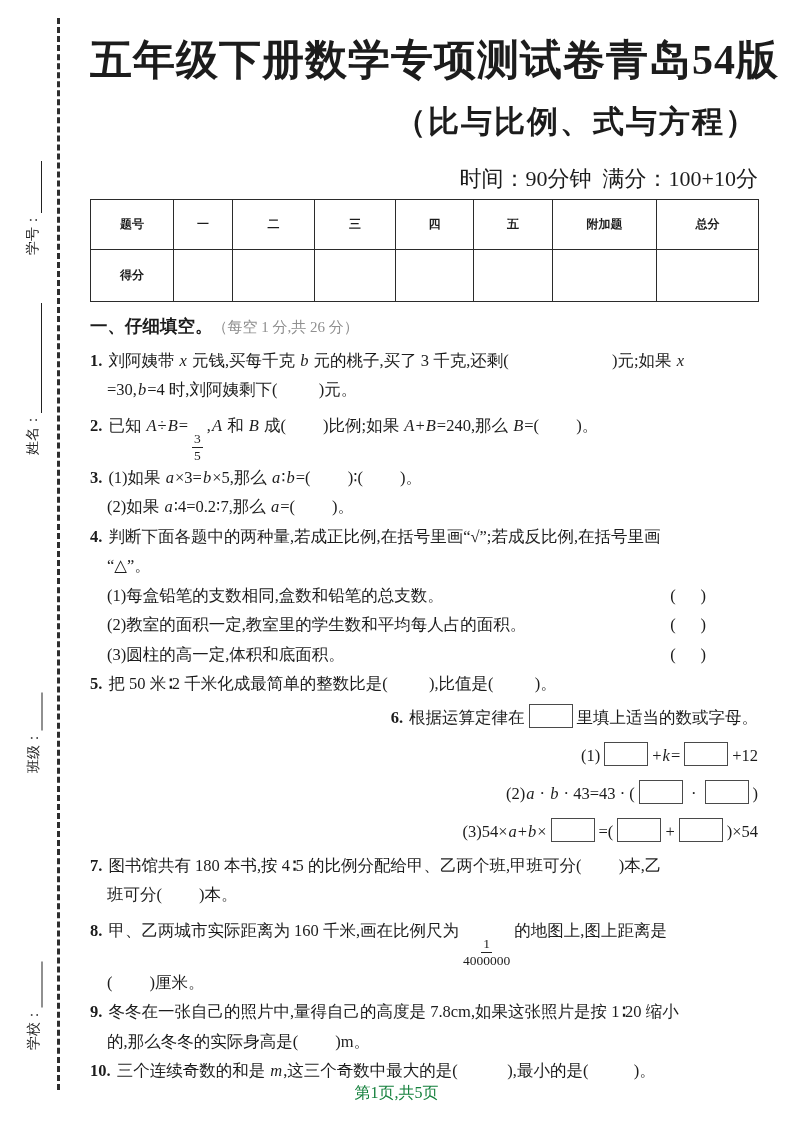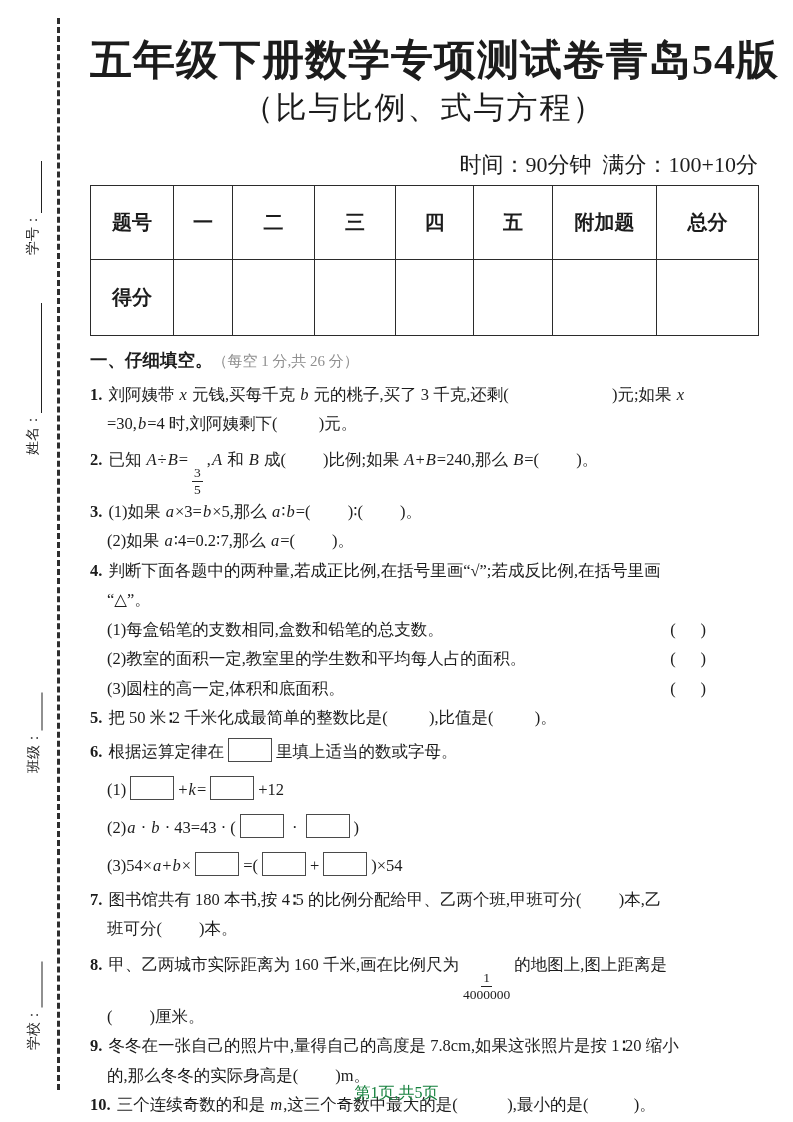--- a/index.html
+++ b/index.html
@@ -28,40 +28,40 @@
   .f-name .side-line{width:110px;}
   .f-class .side-line{width:38px;}
   .f-school .side-line{width:46px;}
   
   .content{position:absolute;left:90px;top:0;width:668px;}
   .page-title{
     margin-top:33px;text-align:center;font-size:42px;font-weight:600;
     letter-spacing:1px;white-space:nowrap;line-height:1.3;
   }
   .page-subtitle{
-    text-align:center;font-size:31px;font-weight:400;
+    margin-top:14px;text-align:right;font-size:31px;font-weight:700;
     letter-spacing:2px;line-height:1.3;
   }
   .exam-meta{margin-top:22px;margin-bottom:5px;text-align:right;font-size:22px;}
   
   table.score{border-collapse:collapse;table-layout:fixed;width:668px;}
   table.score td{
     border:1.6px solid #2b2b2b;text-align:center;vertical-align:middle;
-    font-size:20px;font-weight:bold;padding:16px;
+    font-size:12px;font-weight:bold;padding:4px;
   }
   tr.r-head td{height:41px;}
   tr.r-score td{height:43px;}
   
   .section-head{margin-top:9px;font-size:17.5px;line-height:30px;}
   .section-title{font-family:"Liberation Sans","DejaVu Sans",sans-serif;font-weight:bold;}
   .section-note{color:#8f8f8f;font-size:15px;}
   .questions{margin-top:4px;font-size:16.5px;}
   .q-line{position:relative;line-height:29.5px;white-space:nowrap;}
   .q-line.tall{line-height:42px;}
-  .q-line.boxline{line-height:38px;}
+  .q-line.boxline{line-height:38px;text-align:right;}
   .q-line.cont{padding-left:17px;}
   .qnum{font-weight:bold;padding-right:6px;}
   .var{font-style:italic;padding:0 1px;}
   .rightp{position:absolute;right:52px;}
   .fillbox{
     display:inline-block;width:42px;height:22px;border:1.3px solid #4a4a4a;
     vertical-align:-5px;margin:0 4px;background:#fff;
   }
   .frac{
     display:inline-flex;flex-direction:column;align-items:center;

